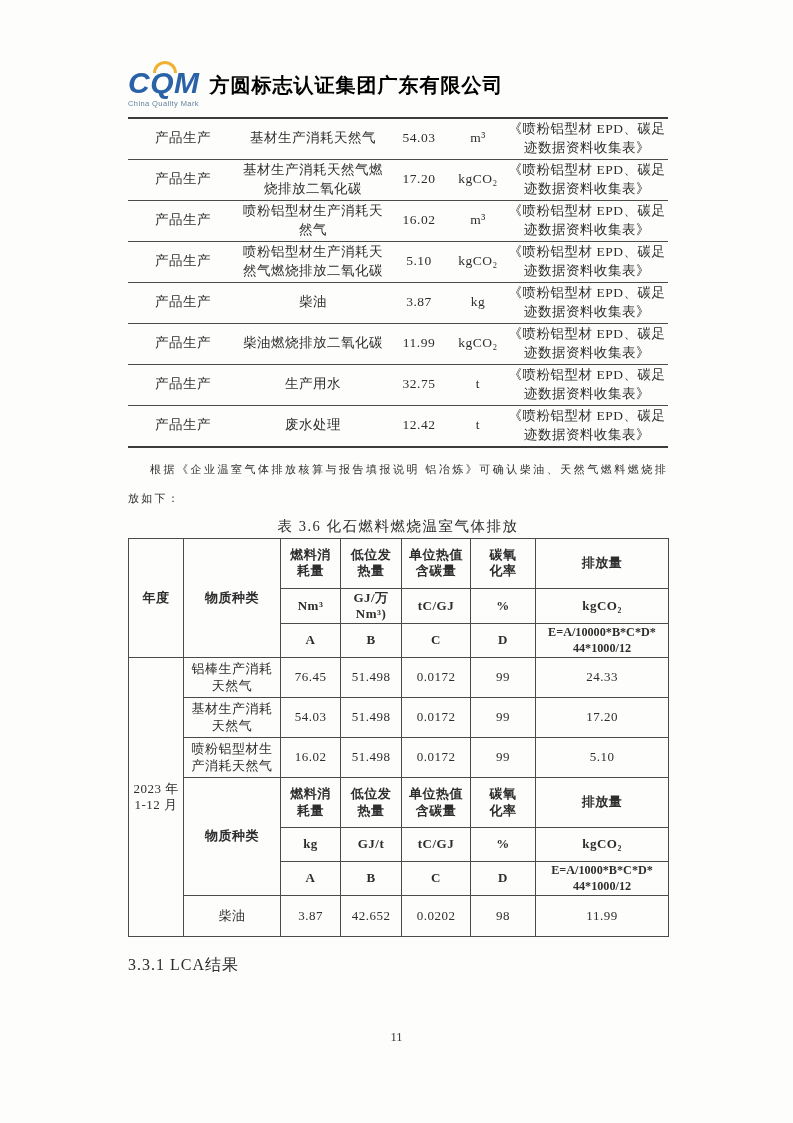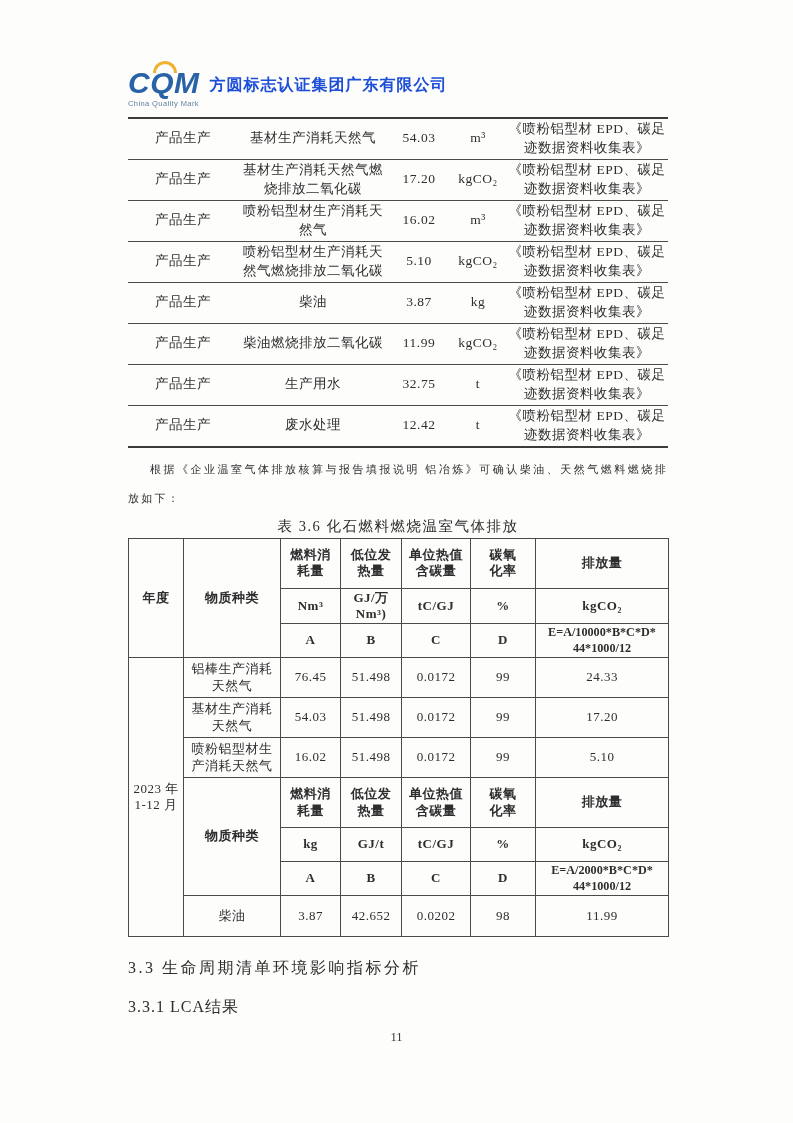--- a/index.html
+++ b/index.html
@@ -28,21 +28,21 @@
     width: 18px; height: 9px;
     border: 3.5px solid #f0b232; border-bottom: none;
     border-radius: 12px 12px 0 0;
   }
   .tagline {
     font-family: "Liberation Sans", "DejaVu Sans", sans-serif;
     font-size: 7.5px; color: #63809f; letter-spacing: 0.4px; margin-top: 1px;
   }
   .company {
     font-family: Liberation Serif, serif;
-    font-weight: bold; font-size: 16px; color: #1d4ed8;
+    font-weight: bold; font-size: 20px; color: #000000;
     letter-spacing: 1px; margin-left: 10px; margin-top: -8px;
   }
 
   
   table { border-collapse: collapse; table-layout: fixed; }
   .inv { width: 540px; border-top: 2px solid #3c3c3c; border-bottom: 2px solid #3c3c3c; }
   .inv tr { height: 41px; }
   .inv td {
     border-bottom: 1px solid #4b4b4b;
     text-align: center; vertical-align: middle;
@@ -271,32 +271,31 @@
           <td class="b">GJ/t</td>
           <td class="b">tC/GJ</td>
           <td class="b">%</td>
           <td class="b">kgCO₂</td>
         </tr>
         <tr class="r-sym2">
           <td class="b">A</td>
           <td class="b">B</td>
           <td class="b">C</td>
           <td class="b">D</td>
-          <td class="formula pre">E=A/2000*B*C*D*
+          <td class="formula pre">E=A/1000*B*C*D*
 44*1000/12</td>
         </tr>
         <tr class="r-last">
           <td class="pre">柴油</td>
           <td>3.87</td>
           <td>42.652</td>
           <td>0.0202</td>
           <td>98</td>
           <td>11.99</td>
         </tr>
       </tbody>
     </table>
 
-    <h2 class="h33">3.3  生命周期清单环境影响指标分析</h2>
     <h3 class="h331">3.3.1 LCA结果</h3>
   </div>
 
   <div class="pagenum">11</div>
 </div>
 
 </body></html>

